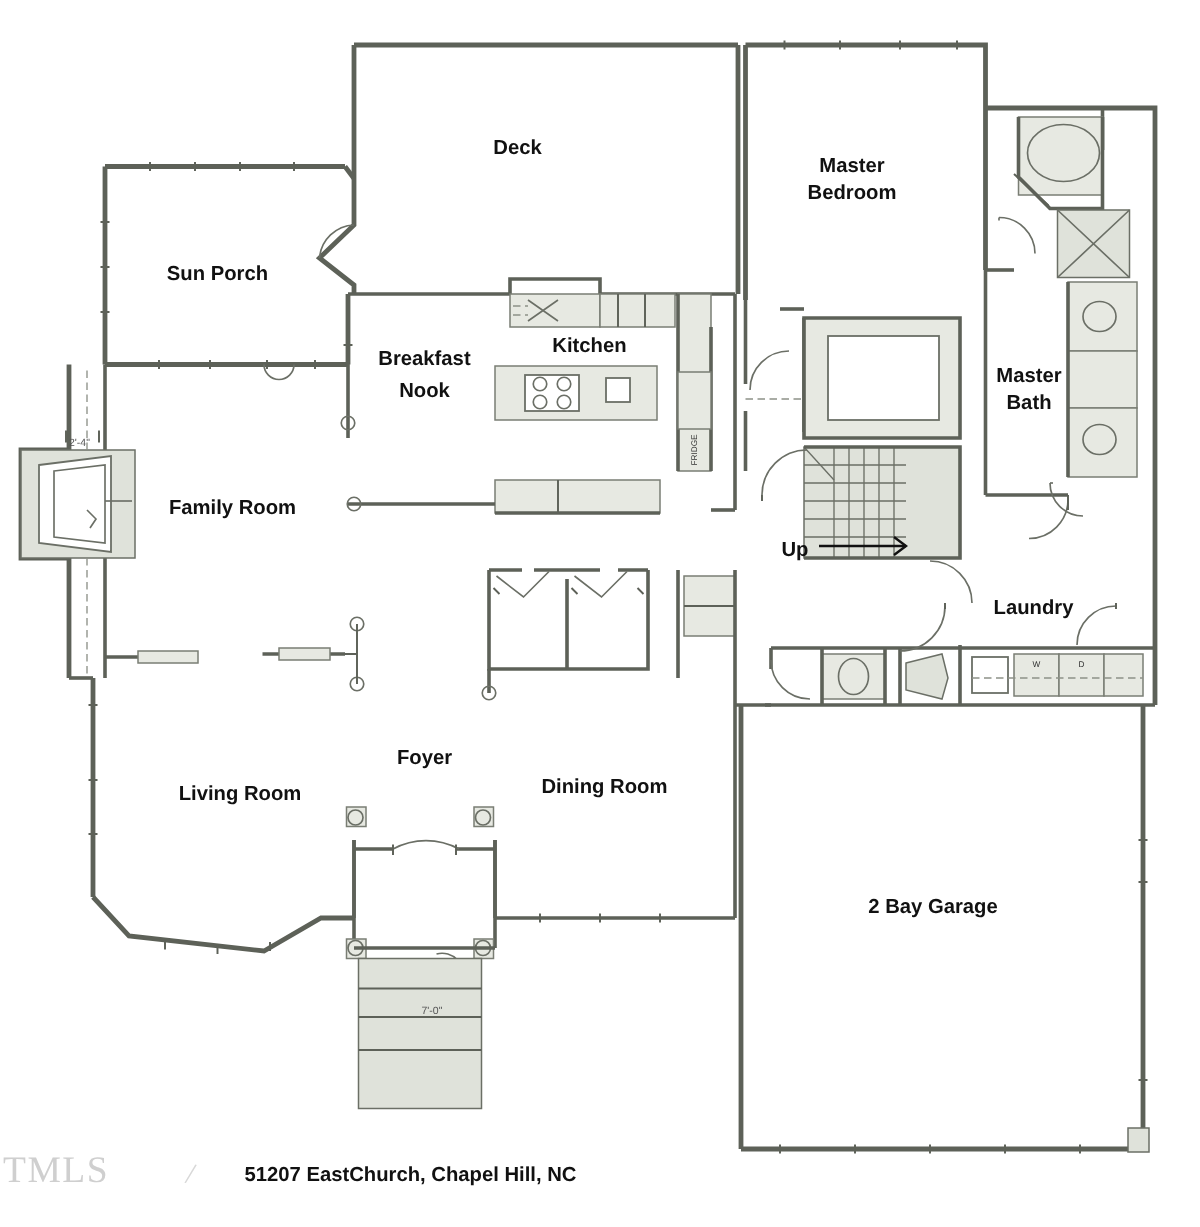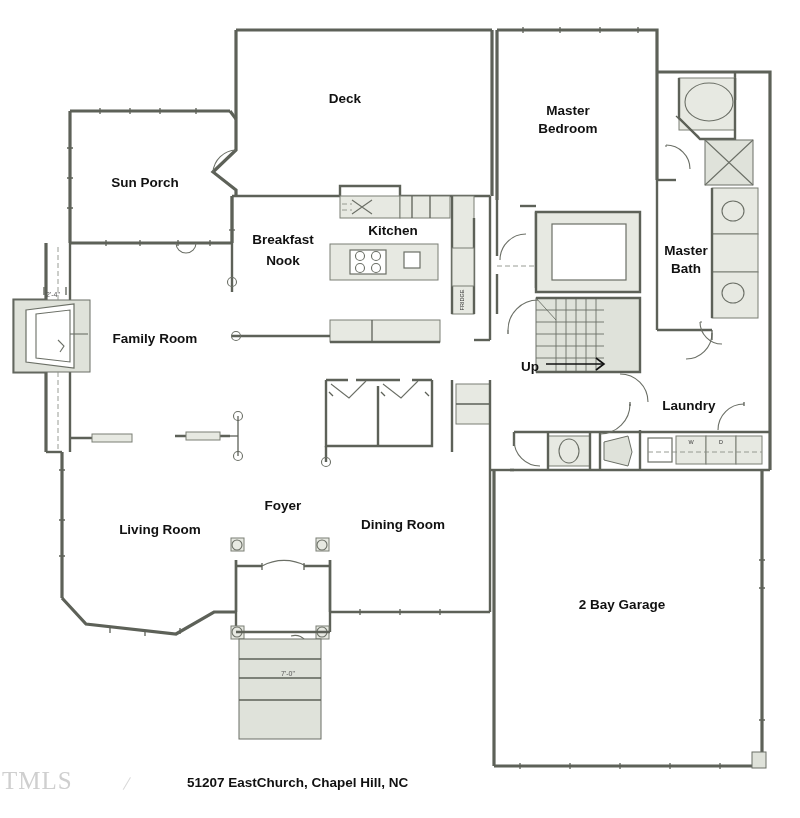--- a/index.html
+++ b/index.html
@@ -49,21 +49,20 @@
   }
   .footer-address {
     position: absolute;
     left: 163px;
     top: 775px;
     font-family: "Liberation Sans", sans-serif;
     font-weight: bold;
     font-size: 13.5px;
     color: #111111;
     white-space: nowrap;
-    margin-left: 24px;
   }
   .watermark {
     position: absolute;
     left: 2px;
     top: 767px;
     font-family: "Liberation Serif", serif;
     font-size: 25px;
     letter-spacing: 1px;
     color: #cfcfcf;
     user-select: none;

